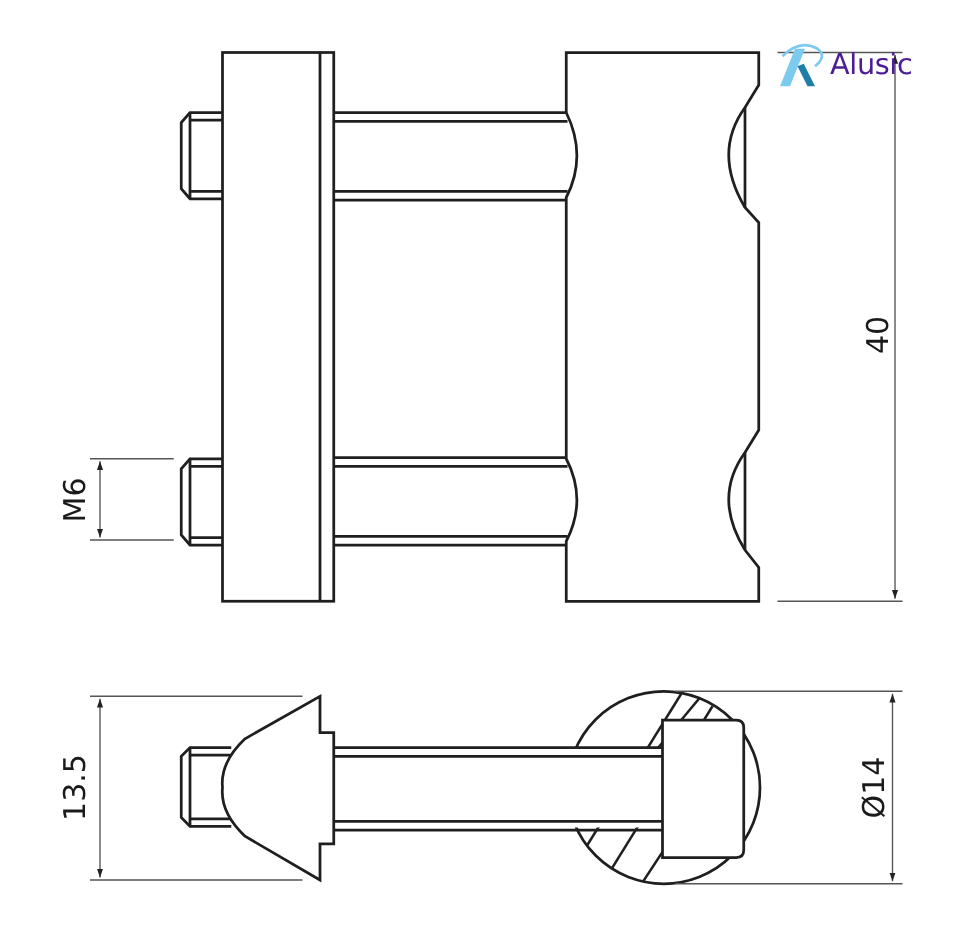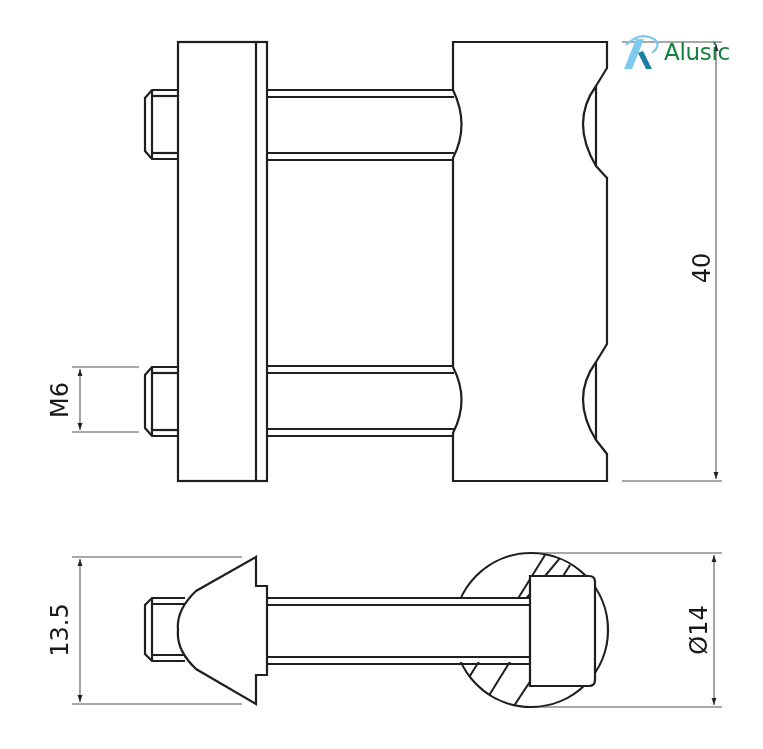--- a/index.html
+++ b/index.html
@@ -1,19 +1,19 @@
 <!DOCTYPE html>
 <html><head>
 <meta charset="utf-8">
 <style>
   html, body { margin: 0; padding: 0; background: #ffffff; }
   body { width: 763px; height: 749px; position: relative; overflow: hidden; font-family: "Liberation Sans", sans-serif; }
   #drawing { position: absolute; left: 0; top: 0; }
   .logo { position: absolute; left: 622px; top: 32px; height: 40px; display: flex; align-items: center; }
-  .logo-text { font-family: "DejaVu Sans", sans-serif; font-size: 23px; color: #15803d; margin-left: 2px; letter-spacing: -0.3px; }
+  .logo-text { font-family: "DejaVu Sans", sans-serif; font-size: 23px; color: #4c1d95; margin-left: 2px; letter-spacing: -0.3px; }
   .dim-text { font-family: "DejaVu Sans", sans-serif; fill: #1a1a1a; }
 </style>
 </head>
 <body>
 
 <svg id="drawing" width="763" height="749" viewBox="0 0 763 749" xmlns="http://www.w3.org/2000/svg">
   <defs>
     <marker id="arr" viewBox="0 0 10 10" refX="10" refY="5" markerWidth="7" markerHeight="11" orient="auto-start-reverse" markerUnits="userSpaceOnUse">
       <path d="M0,1.5 L10,5 L0,8.5 Z" fill="#222"></path>
     </marker>

